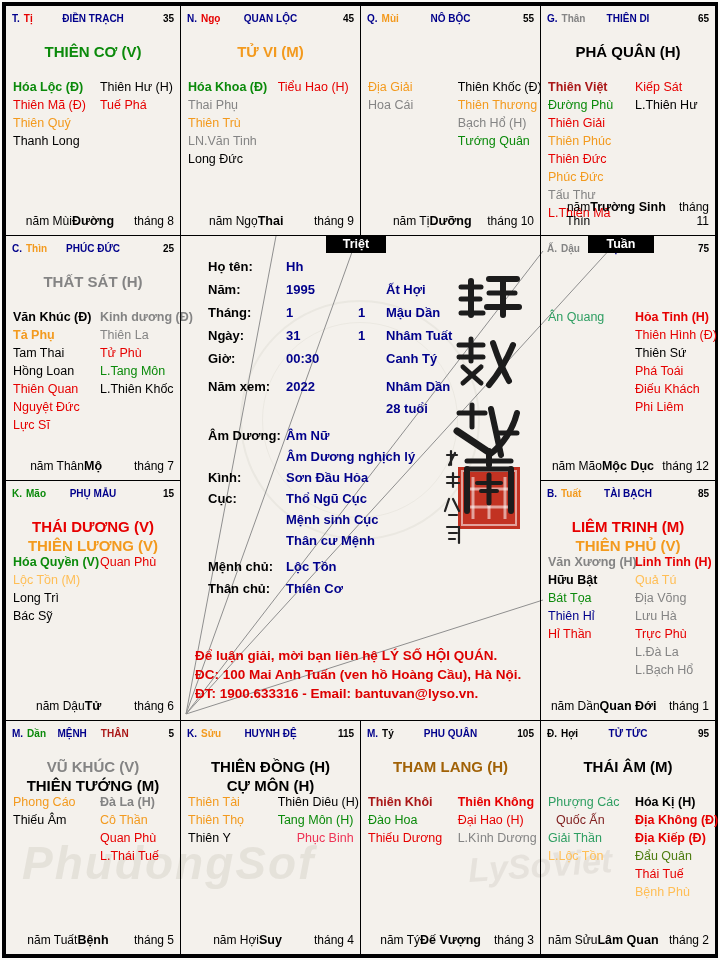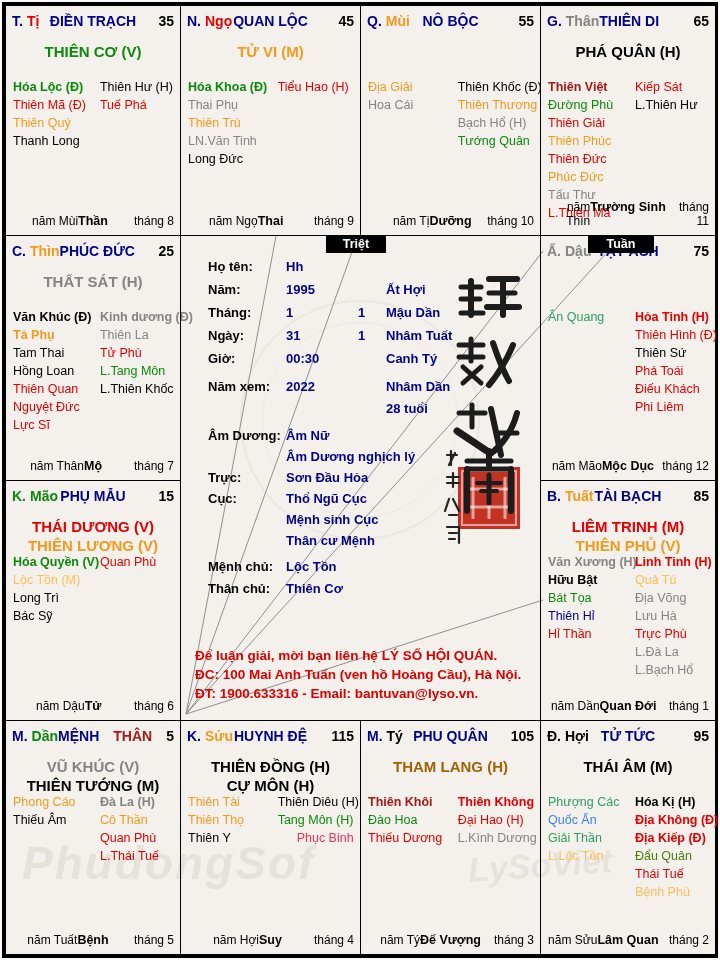--- a/index.html
+++ b/index.html
@@ -21,21 +21,21 @@
   #cwm1 { left:240px; top:300px; width:240px; height:240px; }
   #cwm2 { left:262px; top:322px; width:196px; height:196px; border-width:1px; }
 
   svg.overlay { position:absolute; left:0; top:0; width:720px; height:960px; z-index:1; pointer-events:none; }
   #callig { position:absolute; left:425px; top:255px; width:115px; height:310px; z-index:1; }
 
   .cell {
     position:absolute; border:1px solid #000; z-index:2; background:transparent;
     font-size:12.5px; color:#000;
   }
-  .hdr { position:absolute; top:7px; left:6px; right:6px; display:flex; align-items:baseline; font-weight:bold; font-size:14px; }
+  .hdr { position:absolute; top:7px; left:6px; right:6px; display:flex; align-items:baseline; font-weight:bold; font-size:10px; }
   .h-branch { flex:1 1 0; text-align:left; white-space:nowrap; }
   .h-branch .b2 { margin-left:4px; }
   .h-mid { flex:0 0 auto; text-align:right; white-space:nowrap; }
   .palace { color: var(--navy); }
   .palace2 { color: var(--darkred); margin-left:14px; }
   .palace2:empty { display:none; }
   .h-num { flex:1 1 0; text-align:right; color:#000; }
   .mains { position:absolute; top:36px; left:0; right:0; text-align:center; font-weight:bold; font-size:15px; line-height:19px; white-space:nowrap; }
   .colL { position:absolute; top:72px; left:7px; line-height:18px; white-space:nowrap; }
   .colR { position:absolute; top:72px; left:54%; line-height:18px; white-space:nowrap; }
@@ -104,21 +104,21 @@
       <div style="color: rgb(230, 0, 0);">Thiên Mã (Đ)</div>
       <div style="color: rgb(243, 154, 30);">Thiên Quý</div>
       <div style="color: rgb(0, 0, 0);">Thanh Long</div>
     </div>
   <div class="colR">
       <div style="color: rgb(0, 0, 0);">Thiên Hư (H)</div>
       <div style="color: rgb(230, 0, 0);">Tuế Phá</div>
     </div>
   <div class="foot">
     <span class="f-year">năm Mùi</span>
-    <span class="f-stage">Thần</span>
+    <span class="f-stage">Đường</span>
     <span class="f-month">tháng 8</span>
   </div>
 </div>
 
 <div class="cell" id="cell1">
   <div class="hdr">
     <span class="h-branch"><span class="b1" style="color: rgb(0, 0, 139);">N.</span><span class="b2" style="color: rgb(230, 0, 0);">Ngọ</span></span>
     <span class="h-mid"><span class="palace">QUAN LỘC</span></span>
     <span class="h-num">45</span>
   </div>
@@ -396,21 +396,21 @@
   <div class="hdr">
     <span class="h-branch"><span class="b1" style="color: rgb(0, 0, 0);">Đ.</span><span class="b2" style="color: rgb(0, 0, 0);">Hợi</span></span>
     <span class="h-mid"><span class="palace">TỬ TỨC</span></span>
     <span class="h-num">95</span>
   </div>
   <div class="mains">
       <div style="color: rgb(0, 0, 0);">THÁI ÂM (M)</div>
     </div>
   <div class="colL">
       <div style="color: rgb(46, 158, 98);">Phượng Các</div>
-      <div style="color: #3b82f6;">Quốc Ấn</div>
+      <div style="color: #7f1d1d; margin-left: 8px;">Quốc Ấn</div>
       <div style="color: rgb(46, 158, 98);">Giải Thần</div>
       <div style="color: rgb(255, 190, 85);">L.Lộc Tồn</div>
     </div>
   <div class="colR">
       <div style="color: rgb(0, 0, 0); font-weight: bold;">Hóa Kị (H)</div>
       <div style="color: rgb(230, 0, 0); font-weight: bold;">Địa Không (Đ)</div>
       <div style="color: rgb(230, 0, 0); font-weight: bold;">Địa Kiếp (Đ)</div>
       <div style="color: #4d7c0f;">Đẩu Quân</div>
       <div style="color: rgb(230, 0, 0);">Thái Tuế</div>
       <div style="color: rgb(255, 190, 85);">Bệnh Phù</div>
@@ -458,21 +458,21 @@
       <span class="cv v3">28 tuổi</span>
     </div>
   <div class="crow" style="top:192px">
       <span class="clabel">Âm Dương:</span>
       <span class="cv v1">Âm Nữ</span>
     </div>
   <div class="crow" style="top:213px">
       <span class="cv v1">Âm Dương nghịch lý</span>
     </div>
   <div class="crow" style="top:234px">
-      <span class="clabel">Trực:</span>
+      <span class="clabel">Kình:</span>
       <span class="cv v1">Sơn Đầu Hỏa</span>
     </div>
   <div class="crow" style="top:255px">
       <span class="clabel">Cục:</span>
       <span class="cv v1">Thổ Ngũ Cục</span>
     </div>
   <div class="crow" style="top:276px">
       <span class="cv v1">Mệnh sinh Cục</span>
     </div>
   <div class="crow" style="top:323px">

